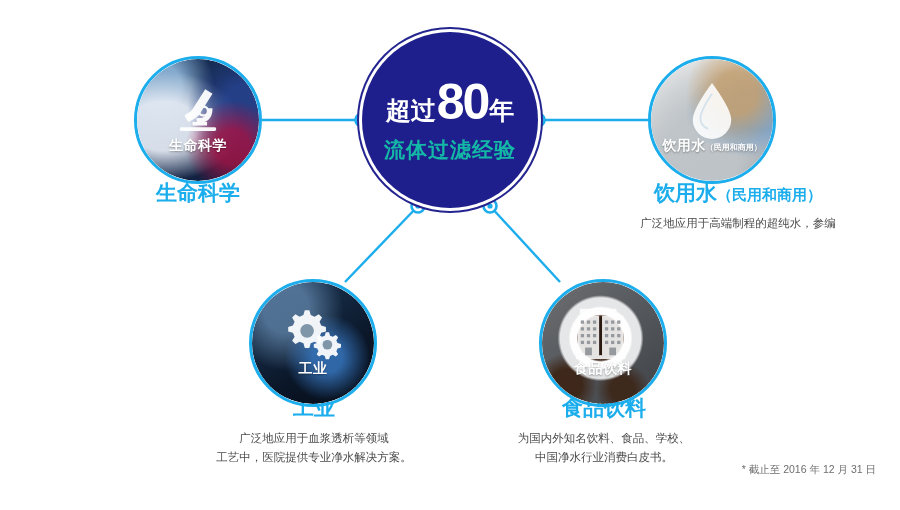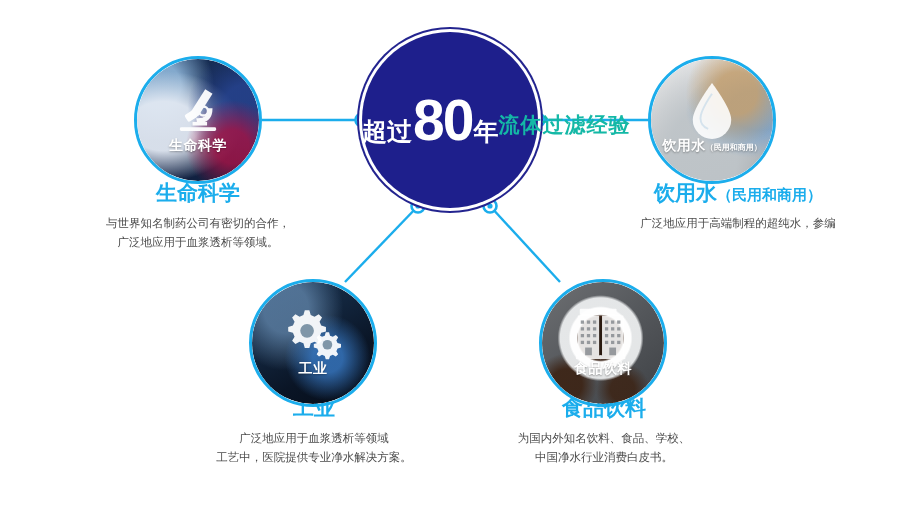--- a/index.html
+++ b/index.html
@@ -28,38 +28,40 @@
 
   
   .hub {
     position: absolute;
     left: 362px; top: 32px;
     width: 176px; height: 176px;
     border-radius: 50%;
     background: #1e1f8c;
     box-shadow: 0 0 0 3px #ffffff, 0 0 0 5px #23248f;
     display: flex;
+    flex-direction: column;
     align-items: center;
+    justify-content: center;
     z-index: 6;
   }
   .hub-line1 {
     color: #ffffff;
     font-weight: bold;
     line-height: 1;
     white-space: nowrap;
     display: flex;
     align-items: baseline;
     letter-spacing: 0px;
   }
   .hub-pre, .hub-post {
     font-size: 25px;
     font-weight: bold;
   }
   .hub-num {
-    font-size: 57px;
+    font-size: 50px;
     font-weight: bold;
     letter-spacing: -2px;
     margin: 0 1px;
   }
   .hub-line2 {
     color: #14b8a6;
     font-size: 21px;
     font-weight: bold;
     margin-top: 9px;
     letter-spacing: 1px;
@@ -238,24 +240,20 @@
         </svg>
       </div>
       <div class="inner-label">
         <span>生命科学</span>
       </div>
     </div>
   </div>
   <div class="caption" style="left:58px; top:180px; width:280px;">
     <div class="cap-title">
       <span>生命科学</span>
-    </div>
-    <div class="cap-body">
-      <span>与世界知名制药公司有密切的合作，</span><br>
-      <span>广泛地应用于血浆透析等领域。</span>
     </div>
   </div>
 
   <div class="node" style="left:648px; top:56px; width:128px;">
     <div class="node-circle">
       <div class="photo photo-water"></div>
       <div class="glyph">
         <svg width="50" height="62" viewBox="0 0 52 64">
           <path d="M26 3 C26 3 6 29 6 41 a20 20 0 0 0 40 0 C46 29 26 3 26 3 z" fill="#ffffff" opacity="0.88"></path>
           <path d="M26 14 C26 14 14 31 14 39.5 a12 12 0 0 0 8 11" fill="none" stroke="#c9dcea" stroke-width="2" opacity="0.75"></path>
@@ -357,14 +355,15 @@
   <div class="caption" style="left:465px; top:395px; width:278px;">
     <div class="cap-title">
       <span>食品饮料</span>
     </div>
     <div class="cap-body">
       <span>为国内外知名饮料、食品、学校、</span><br>
       <span>中国净水行业消费白皮书。</span>
     </div>
   </div>
 
+  <div class="footnote">* 截止至 2016 年 12 月 31 日</div>
 
 </div>
 
 </body></html>

